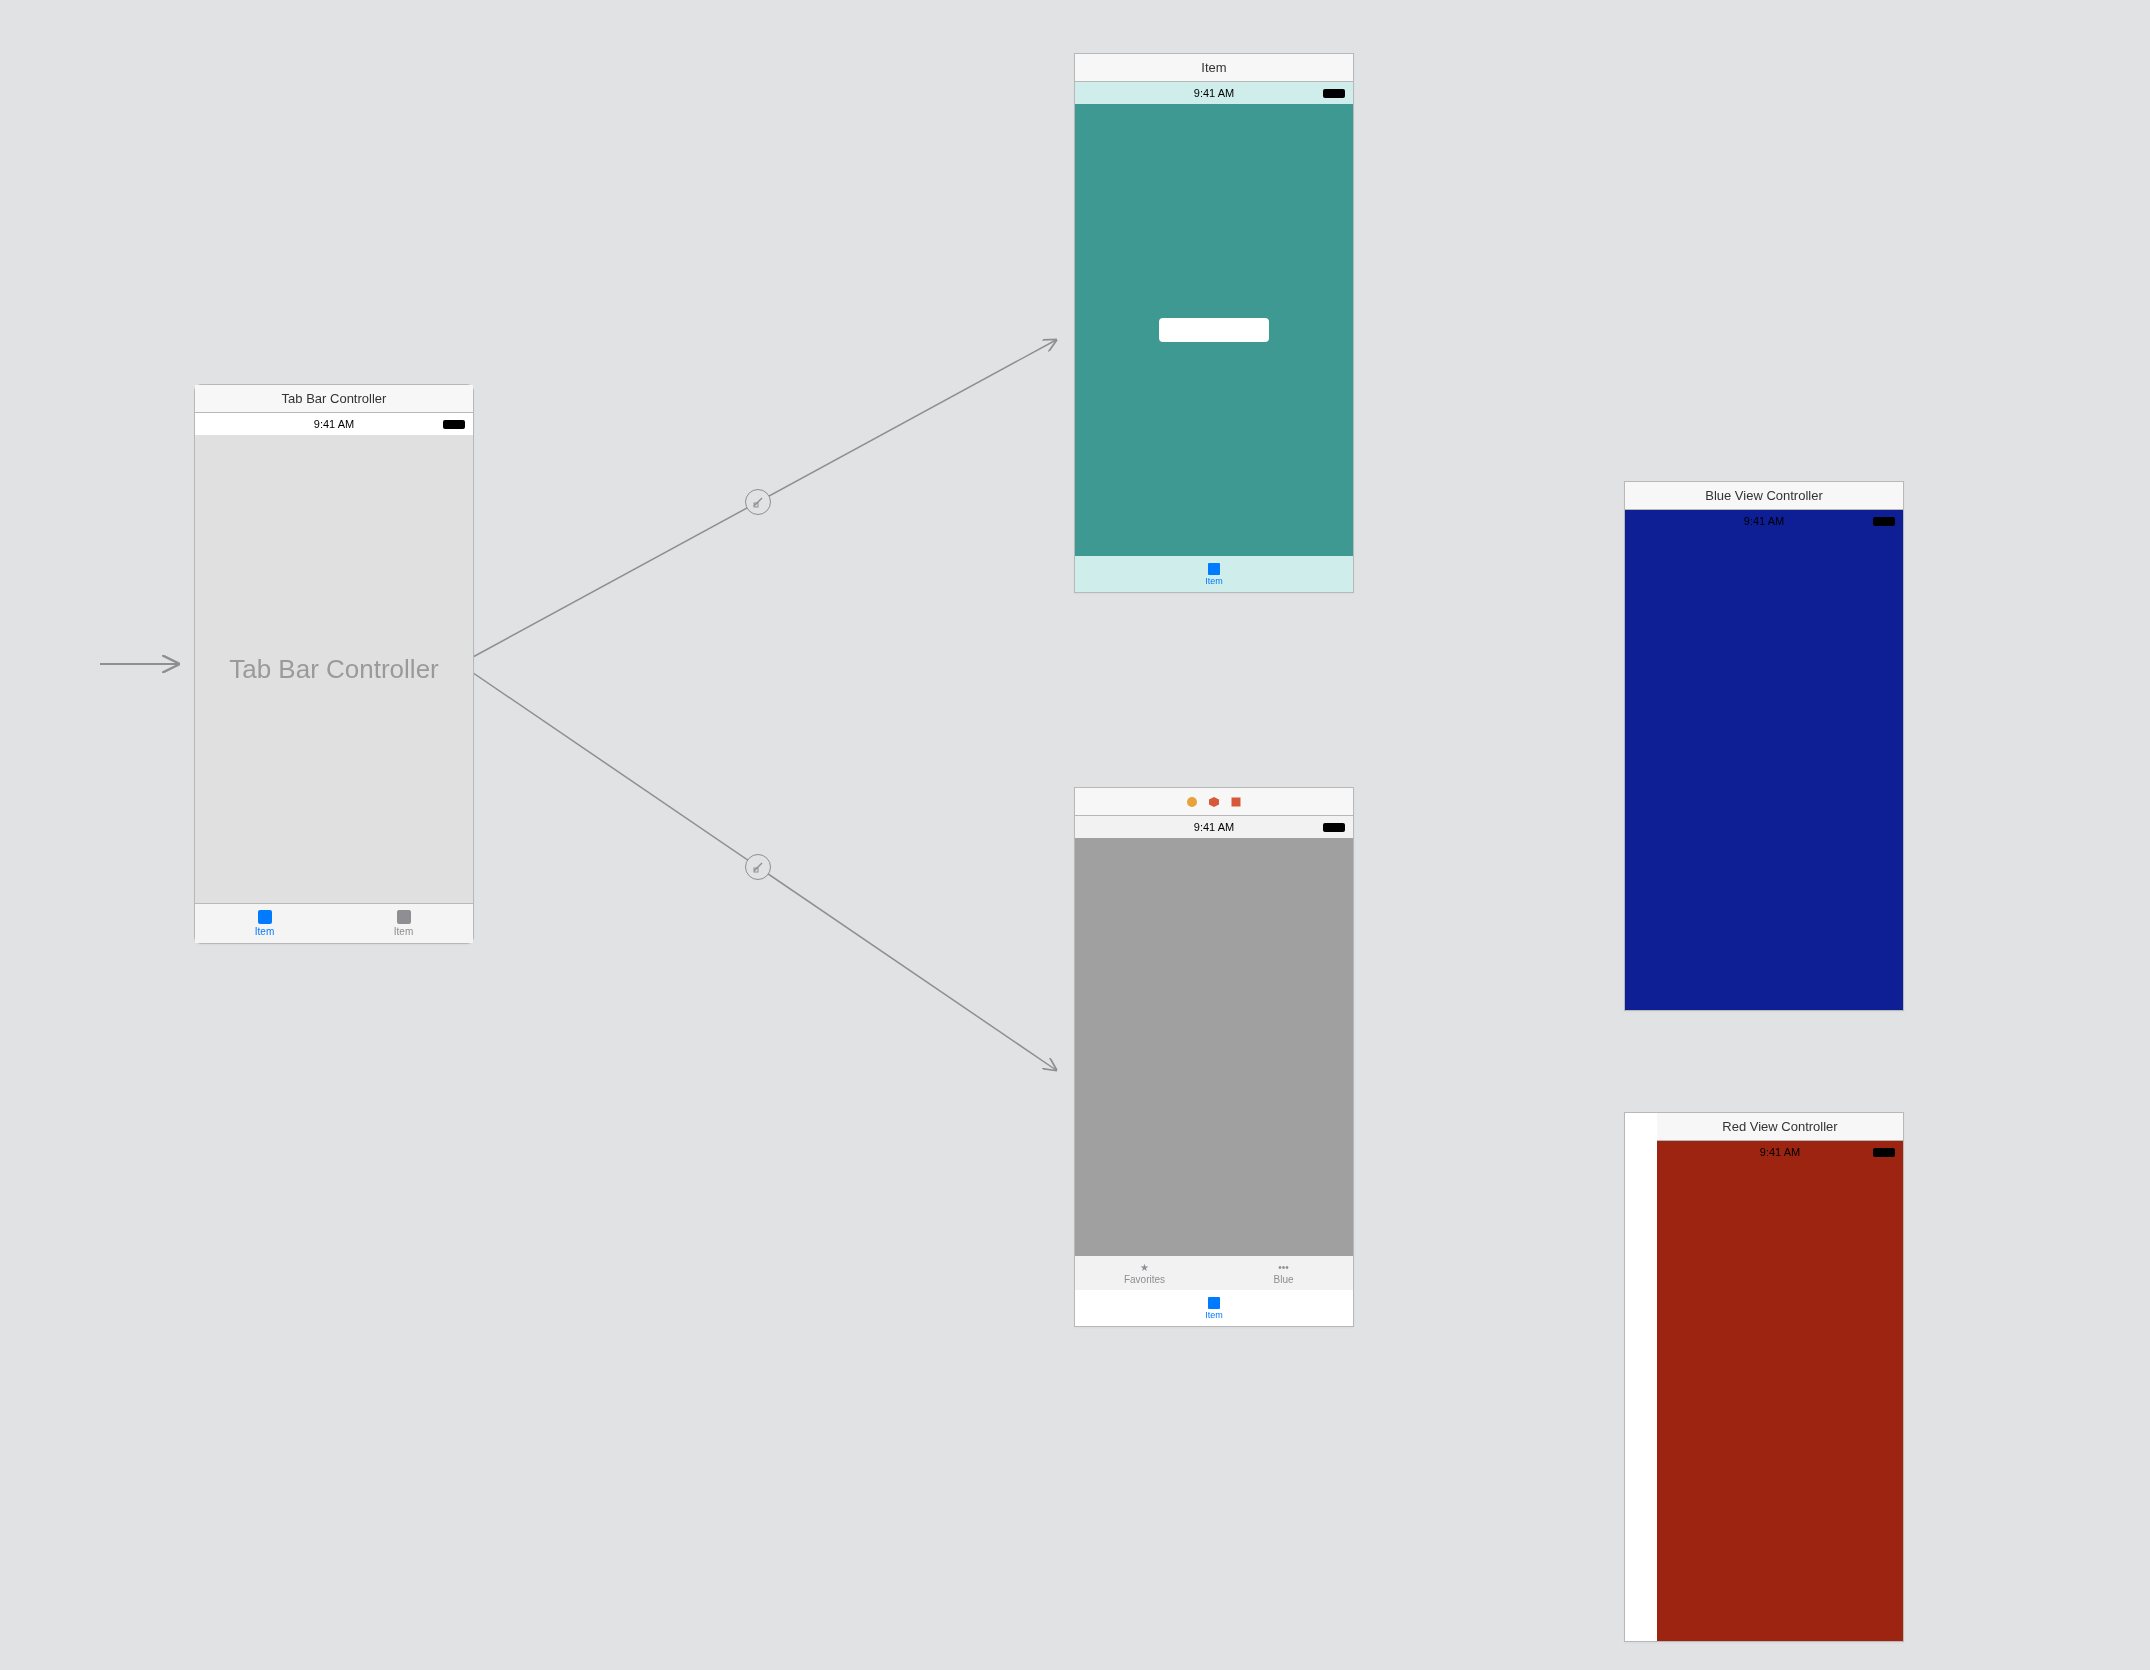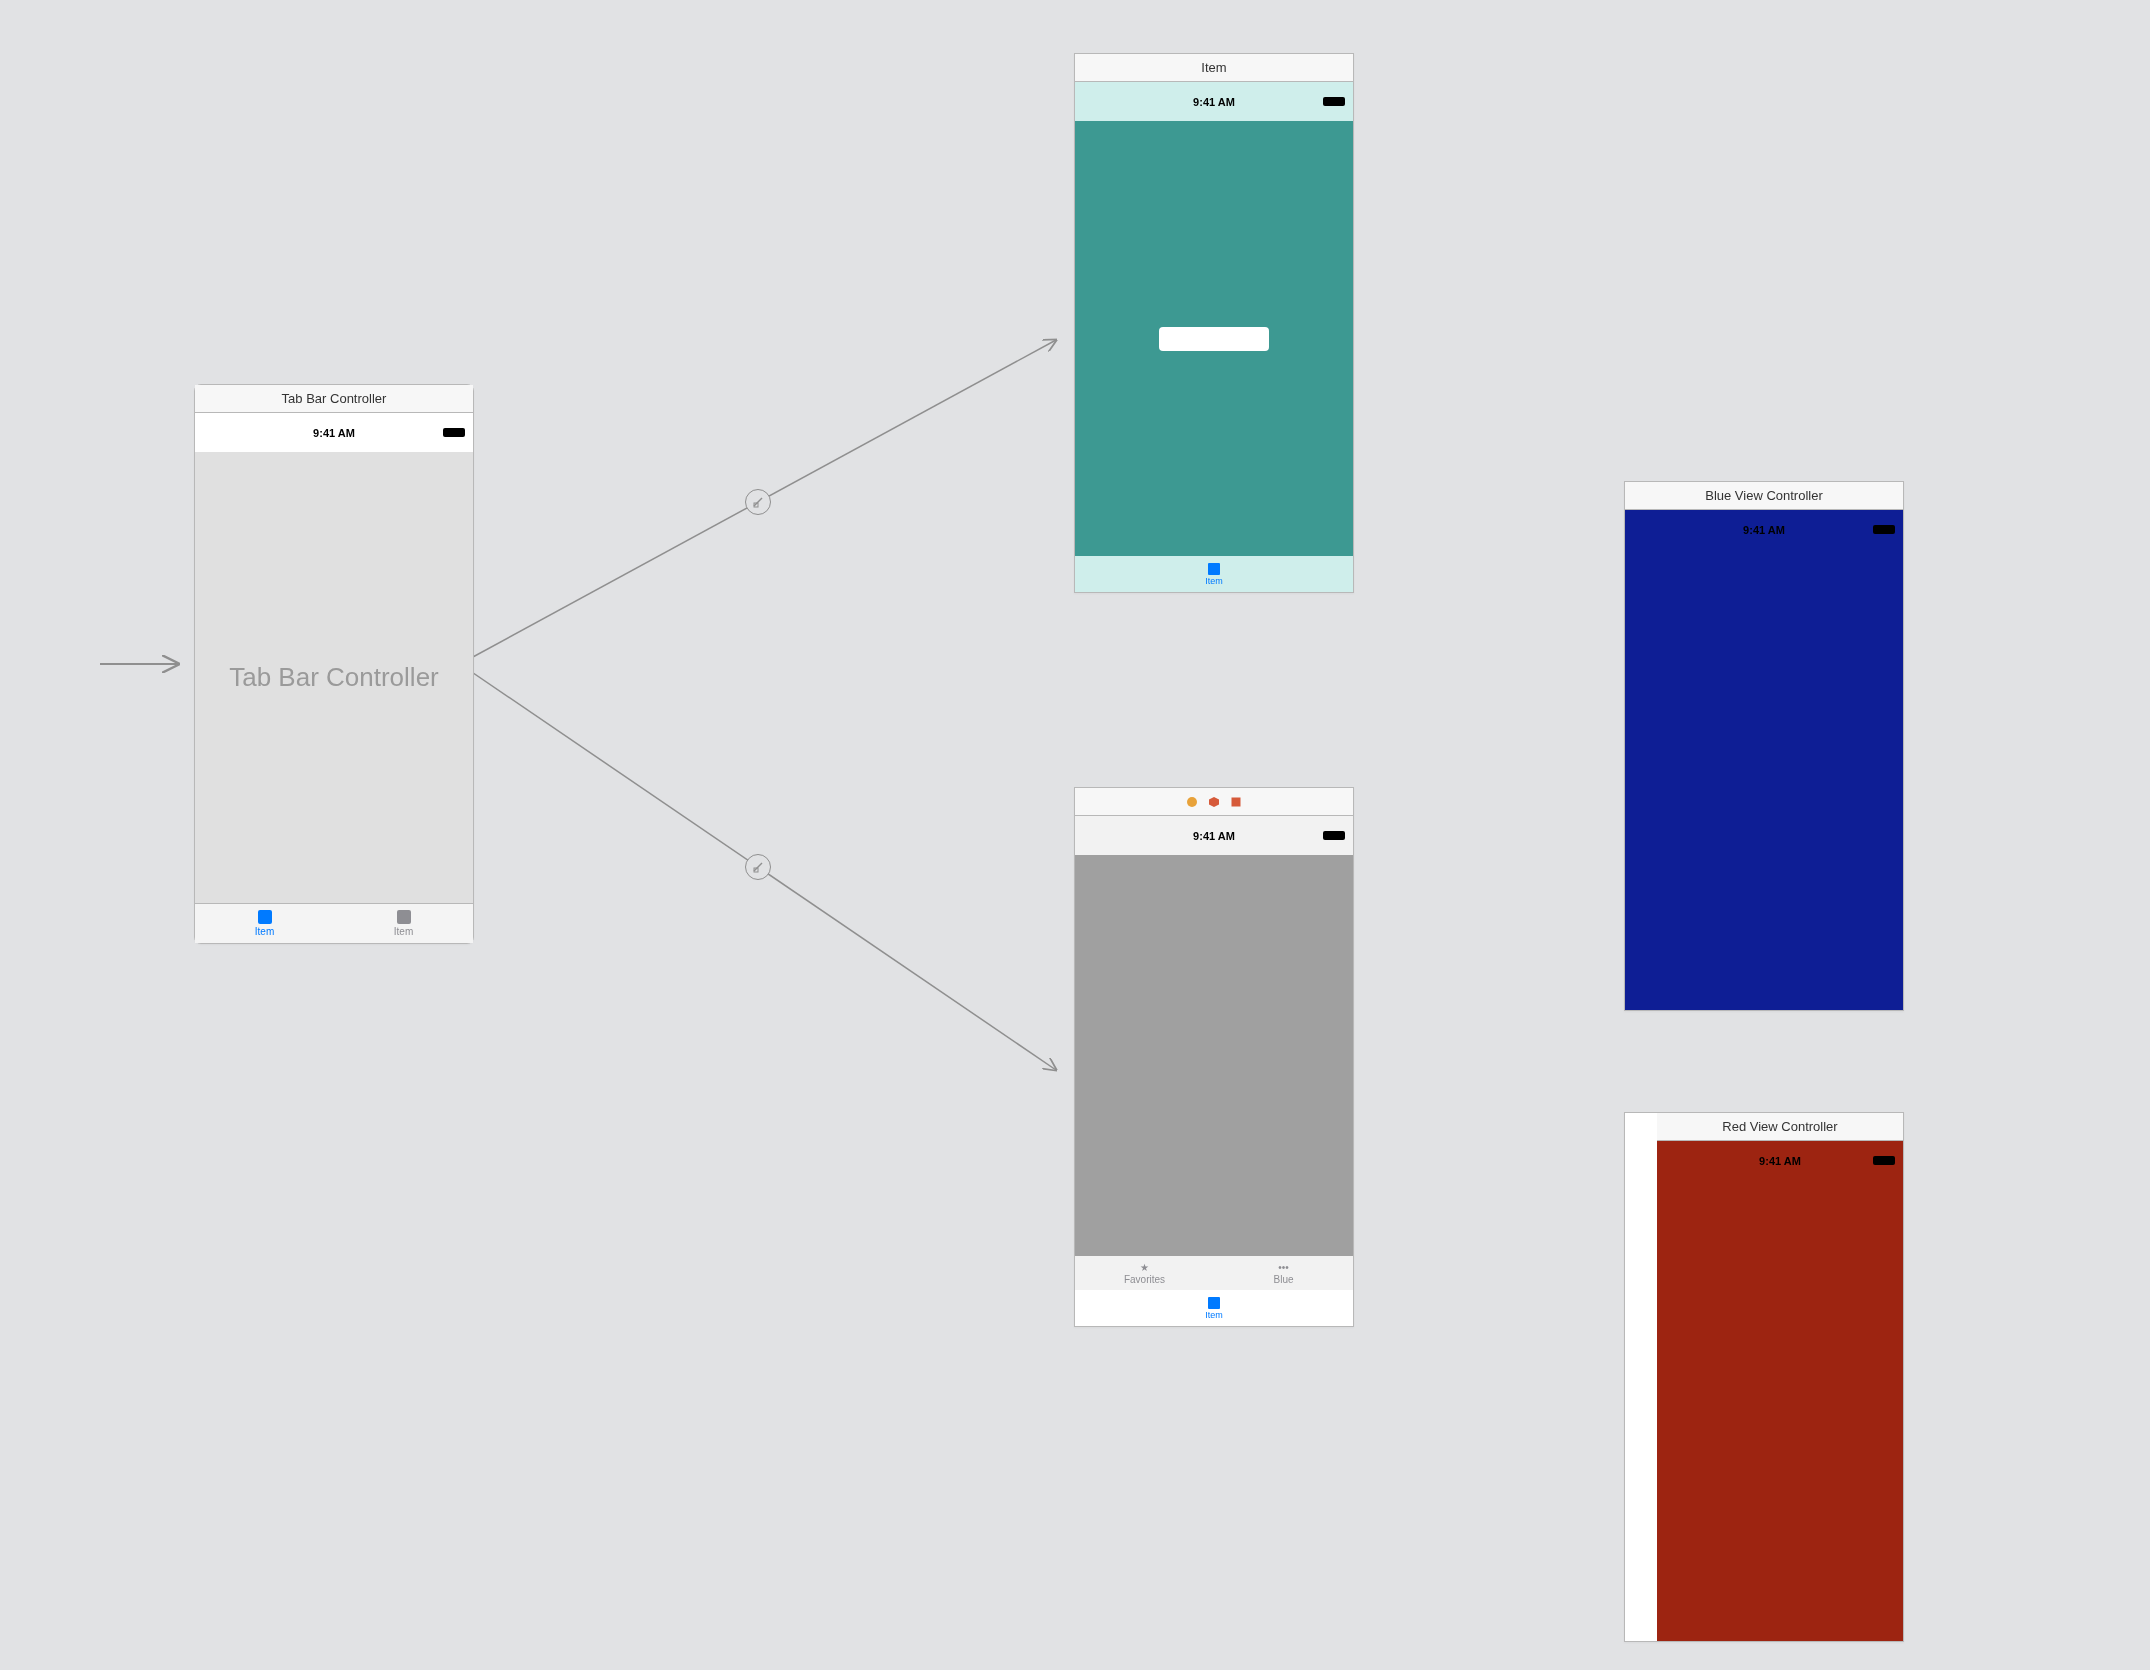--- a/index.html
+++ b/index.html
@@ -65,26 +65,26 @@
     color: #333;
     text-align: center;
     border-bottom: 1px solid var(--border);
     background: var(--title-bg);
   }
   .scene .title.icons {
     display:flex; align-items:center; justify-content:center; gap:10px;
   }
   .shape-icon { width:12px; height:12px; }
   .status-bar {
-    height: 39px;
+    height: 22px;
     display: flex;
     align-items: center;
     justify-content: center;
     font-size: 11px;
-    font-weight: 700;
+    font-weight: 400;
     position: relative;
     color: #000;
   }
   .status-bar .battery {
     position: absolute;
     right: 8px;
     width: 22px; height: 9px;
     background: #000;
     border-radius: 2px;
   }

